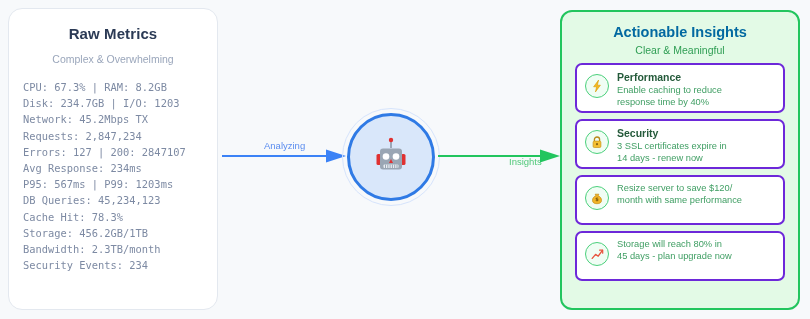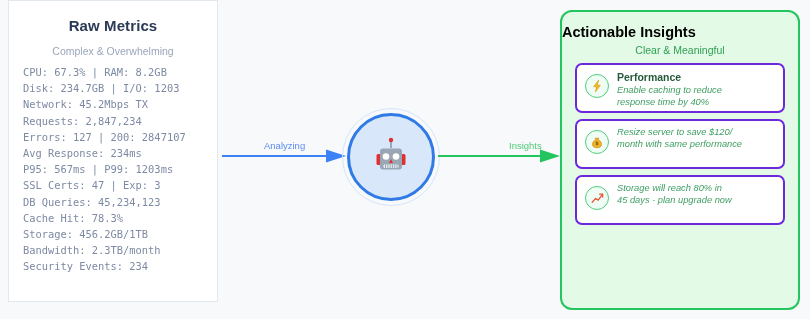--- a/index.html
+++ b/index.html
@@ -6,37 +6,37 @@
   html,body {
     width:810px; height:319px;
     background:#f7f9fb;
     font-family:"Liberation Sans", sans-serif;
     overflow:hidden;
   }
   #stage { position:relative; width:810px; height:319px; }
 
   
   #raw-card {
-    position:absolute; left:8px; top:0; width:210px; height:302px;
+    position:absolute; left:8px; top:8px; width:210px; height:302px;
     background:#ffffff;
     border:1px solid #e3e8ef;
-    border-radius:0;
+    border-radius:14px;
   }
   #raw-title {
     text-align:center;
     font-size:15px; font-weight:bold; color:#2b3a55;
     margin-top:16px; letter-spacing:.1px;
   }
   #raw-sub {
     text-align:center;
     font-size:10.5px; color:#9aa6bb;
     margin-top:11px;
   }
   #raw-list {
-    margin-top:7px; padding-left:14px;
+    margin-top:14px; padding-left:14px;
     font-family:"DejaVu Sans Mono", monospace;
     font-size:10.4px; color:#7d8aa3; line-height:16.2px;
   }
   #raw-list div { white-space:pre; }
 
   
   #robot-node { position:absolute; left:342px; top:108px; width:98px; height:98px; }
   #robot-halo {
     position:absolute; inset:0;
     border-radius:50%;
@@ -55,32 +55,32 @@
   }
 
   
   .flow-arrow { position:absolute; }
   #arrow-in  { left:222px; top:148px; width:124px; height:16px; }
   #arrow-out { left:438px; top:148px; width:122px; height:16px; }
   .flow-label {
     position:absolute; font-size:9.5px; white-space:nowrap;
   }
   #label-analyzing { left:264px; top:140px; color:#5b8def; }
-  #label-insights  { left:484px; top:140px; color:#52c97a;padding-left:25px; }
+  #label-insights  { left:484px; top:156px; color:#52c97a;padding-left:25px; }
 
   
   #insights-panel {
     position:absolute; left:560px; top:10px; width:240px; height:300px;
     background:#e3fae6;
     border:2px solid #22c55e;
     border-radius:12px;
   }
   #ins-title {
-    text-align:left; margin-top:12px;
-    font-size:14.5px; font-weight:bold; color:#000000;
+    text-align:center; margin-top:12px;
+    font-size:14.5px; font-weight:bold; color:#0369a1;
   }
   #ins-sub {
     text-align:center; margin-top:4px;
     font-size:10.5px; color:#2f9e54;
   }
   #ins-cards { margin-top:7px; padding:0 13px; }
   .ins-card {
     display:flex; align-items:flex-start; gap:8px;
     background:#ffffff;
     border:2px solid #6d28d9;
@@ -97,40 +97,38 @@
     display:flex; align-items:center; justify-content:center;
   }
   .ins-text { flex:1 1 auto; min-width:0; }
   .ins-head {
     font-size:10.5px; font-weight:bold; color:#245a3a;
     line-height:13px; margin-bottom:1px;
   }
   .ins-desc {
     font-size:9.3px; color:#3f9e63; line-height:11.6px;
     white-space:pre-line;
-    font-style:italic;
   }
 </style>
 </head>
 <body>
 
 <div id="stage">
 
   <div id="raw-card">
     <div id="raw-title">Raw Metrics</div>
     <div id="raw-sub">Complex &amp; Overwhelming</div>
     <div id="raw-list">
         <div>CPU: 67.3% | RAM: 8.2GB</div>
         <div>Disk: 234.7GB | I/O: 1203</div>
         <div>Network: 45.2Mbps TX</div>
         <div>Requests: 2,847,234</div>
         <div>Errors: 127 | 200: 2847107</div>
         <div>Avg Response: 234ms</div>
         <div>P95: 567ms | P99: 1203ms</div>
-        <div>SSL Certs: 47 | Exp: 3</div>
         <div>DB Queries: 45,234,123</div>
         <div>Cache Hit: 78.3%</div>
         <div>Storage: 456.2GB/1TB</div>
         <div>Bandwidth: 2.3TB/month</div>
         <div>Security Events: 234</div>
       </div>
   </div>
 
   <div class="flow-label" id="label-analyzing">Analyzing</div>
   <svg class="flow-arrow" id="arrow-in" viewBox="0 0 124 16">
@@ -188,20 +186,34 @@
           </div>
           <div class="ins-text">
             <div class="ins-head">Performance</div>
             <div class="ins-desc">Enable caching to reduce
 response time by 40%</div>
           </div>
         </div>
         <div class="ins-card">
           <div class="ins-icon">
             <svg width="14" height="14" viewBox="0 0 14 14">
+              <path d="M4.4 6.2 V4.6 a2.6 2.6 0 0 1 5.2 0 V6.2" fill="none" stroke="#b8881a" stroke-width="1.3"></path>
+              <rect x="3.1" y="6.1" width="7.8" height="6.4" rx="1.2" fill="#f5c033" stroke="#c6931b" stroke-width="0.7"></rect>
+              <circle cx="7" cy="9.2" r="1.1" fill="#8a6510"></circle>
+            </svg>
+          </div>
+          <div class="ins-text">
+            <div class="ins-head">Security</div>
+            <div class="ins-desc">3 SSL certificates expire in
+14 days - renew now</div>
+          </div>
+        </div>
+        <div class="ins-card">
+          <div class="ins-icon">
+            <svg width="14" height="14" viewBox="0 0 14 14">
               <path d="M5.1 3.2 h3.8 l-0.9 1.4 c2.3 1 3.5 2.8 3.5 4.8 c0 2.3-1.9 3.3-4.5 3.3 s-4.5-1-4.5-3.3 c0-2 1.2-3.8 3.5-4.8 z" fill="#f0b429" stroke="#c68b11" stroke-width="0.7"></path>
               <text x="7" y="10.3" font-size="5" font-family="DejaVu Sans, sans-serif" font-weight="bold" fill="#7a5606" text-anchor="middle">$</text>
             </svg>
           </div>
           <div class="ins-text">
             <div class="ins-desc">Resize server to save $120/
 month with same performance</div>
           </div>
         </div>
         <div class="ins-card">

